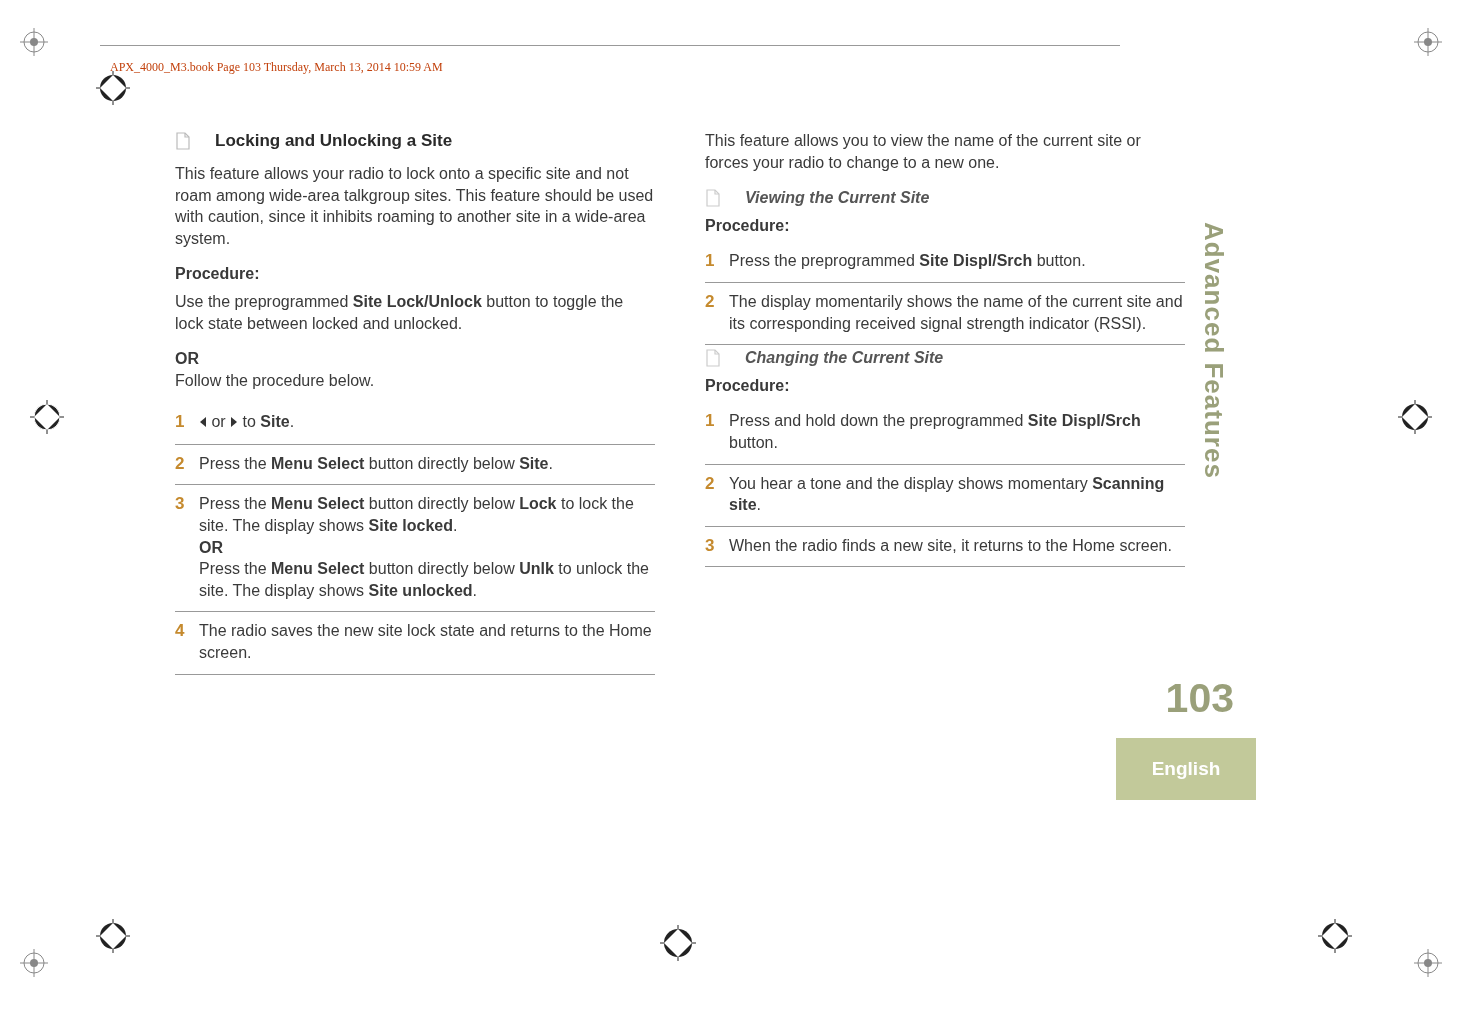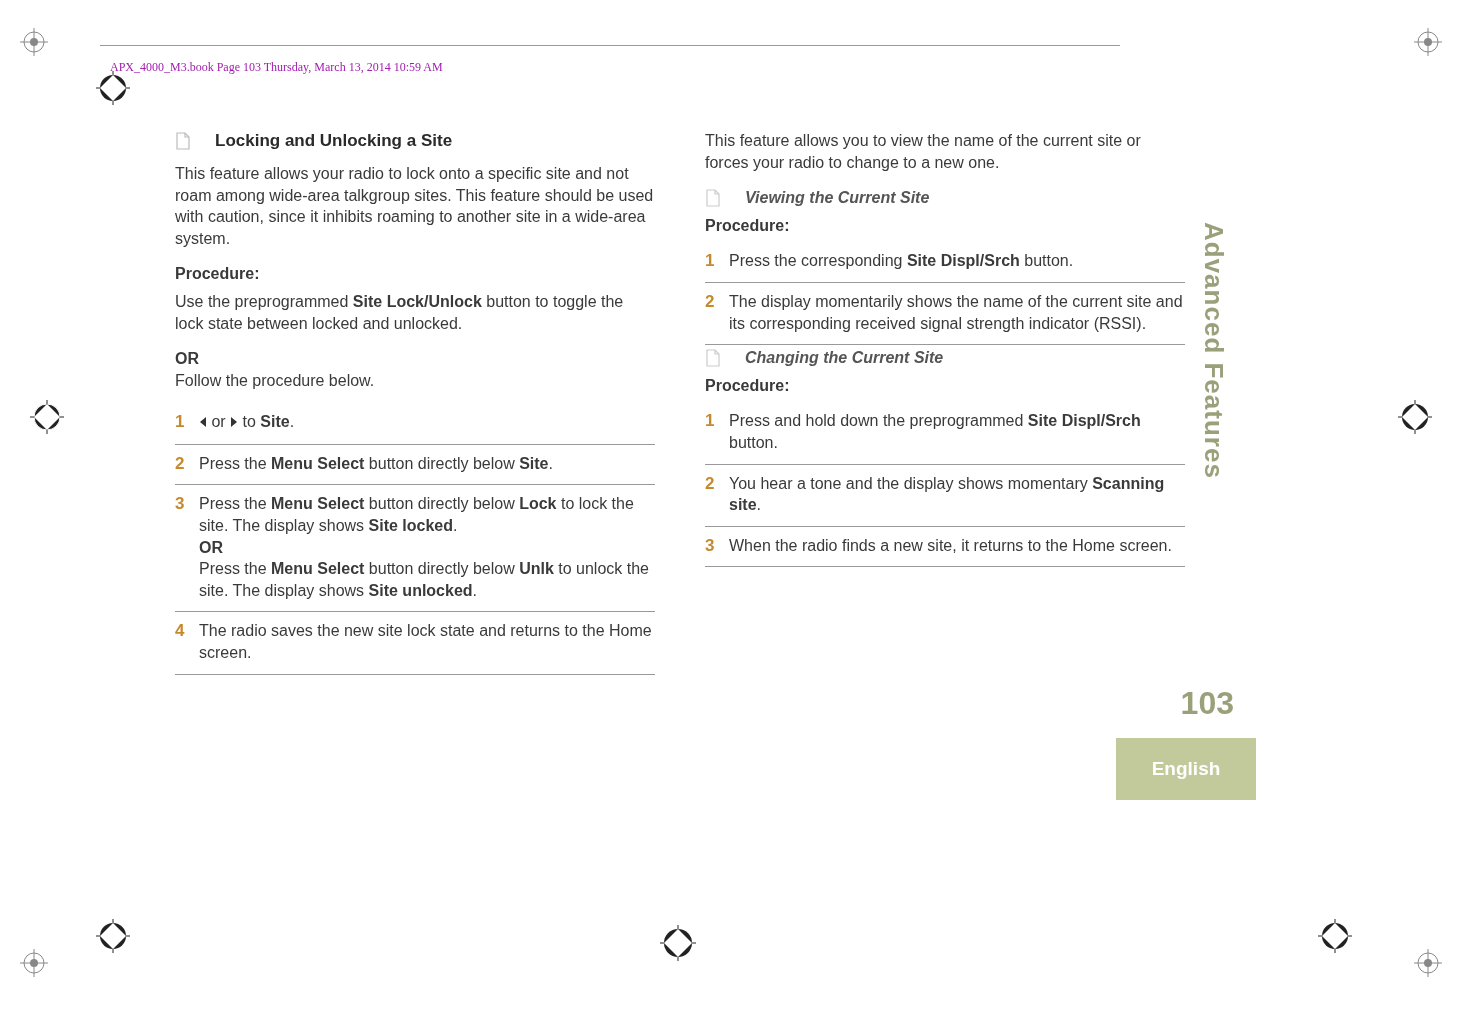--- a/index.html
+++ b/index.html
@@ -20,21 +20,21 @@
   .reg-mark {
     position: absolute;
     width: 34px;
     height: 34px;
   }
   .header-line {
     position: absolute;
     left: 110px;
     top: 60px;
     font-size: 12px;
-    color: #a21caf;
+    color: #c2410c;
     font-family: "Times New Roman", serif;
   }
   .header-rule {
     position: absolute;
     left: 100px;
     top: 45px;
     width: 1020px;
     height: 0;
     border-top: 0.5px solid #999;
   }
@@ -129,21 +129,21 @@
     writing-mode: vertical-rl;
     font-size: 26px;
     font-weight: bold;
     color: #9aa07a;
     letter-spacing: 1px;
   }
   .page-num {
     position: absolute;
     right: 0;
     bottom: 78px;
-    font-size: 32px;
+    font-size: 41px;
     font-weight: bold;
     color: #9aa07a;
   }
   .lang-block {
     position: absolute;
     right: -22px;
     bottom: 0;
     width: 140px;
     height: 62px;
     background: #c2c99a;
@@ -297,21 +297,21 @@
     <div class="section-head subhead">
       <svg class="doc-icon" viewBox="0 0 16 18">
           <path d="M2 1 h8 l4 4 v12 h-12 z" fill="none" stroke="#ccc" stroke-width="1.2"></path>
           <path d="M10 1 v4 h4" fill="none" stroke="#ccc" stroke-width="1.2"></path>
         </svg>
       <span class="title-i">Viewing the Current Site</span>
     </div>
     <p class="proc-label">Procedure:</p>
     <ol class="steps">
       <li>
-        <span>Press the corresponding </span><span class="bold">Site Displ/Srch</span><span> button.</span>
+        <span>Press the preprogrammed </span><span class="bold">Site Displ/Srch</span><span> button.</span>
       </li>
       <li>The display momentarily shows the name of the current site and its corresponding received signal strength indicator (RSSI).</li>
     </ol>
 
     <div class="section-head subhead">
       <svg class="doc-icon" viewBox="0 0 16 18">
           <path d="M2 1 h8 l4 4 v12 h-12 z" fill="none" stroke="#ccc" stroke-width="1.2"></path>
           <path d="M10 1 v4 h4" fill="none" stroke="#ccc" stroke-width="1.2"></path>
         </svg>
       <span class="title-i">Changing the Current Site</span>

